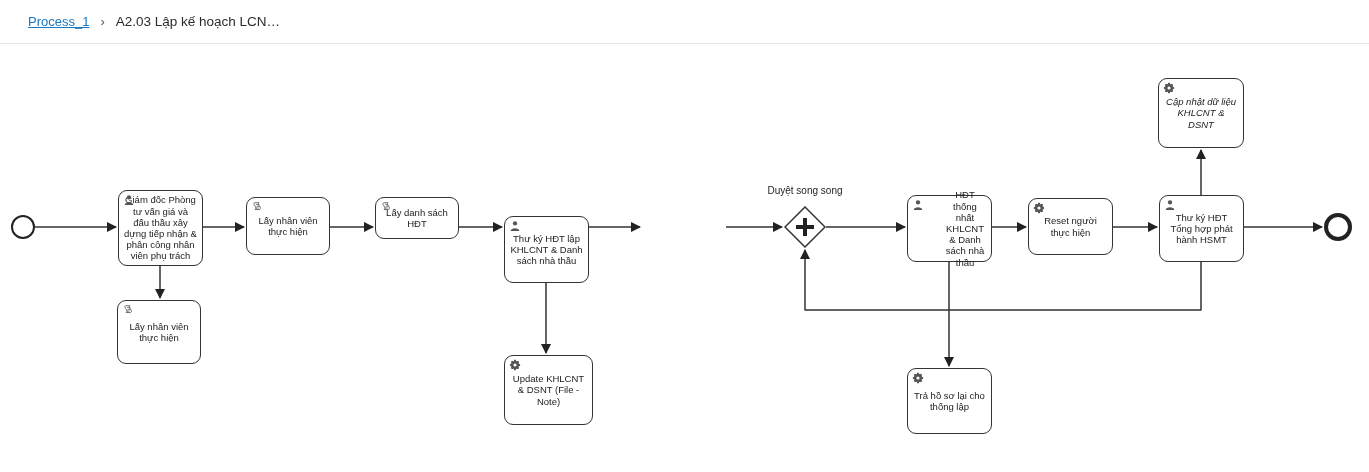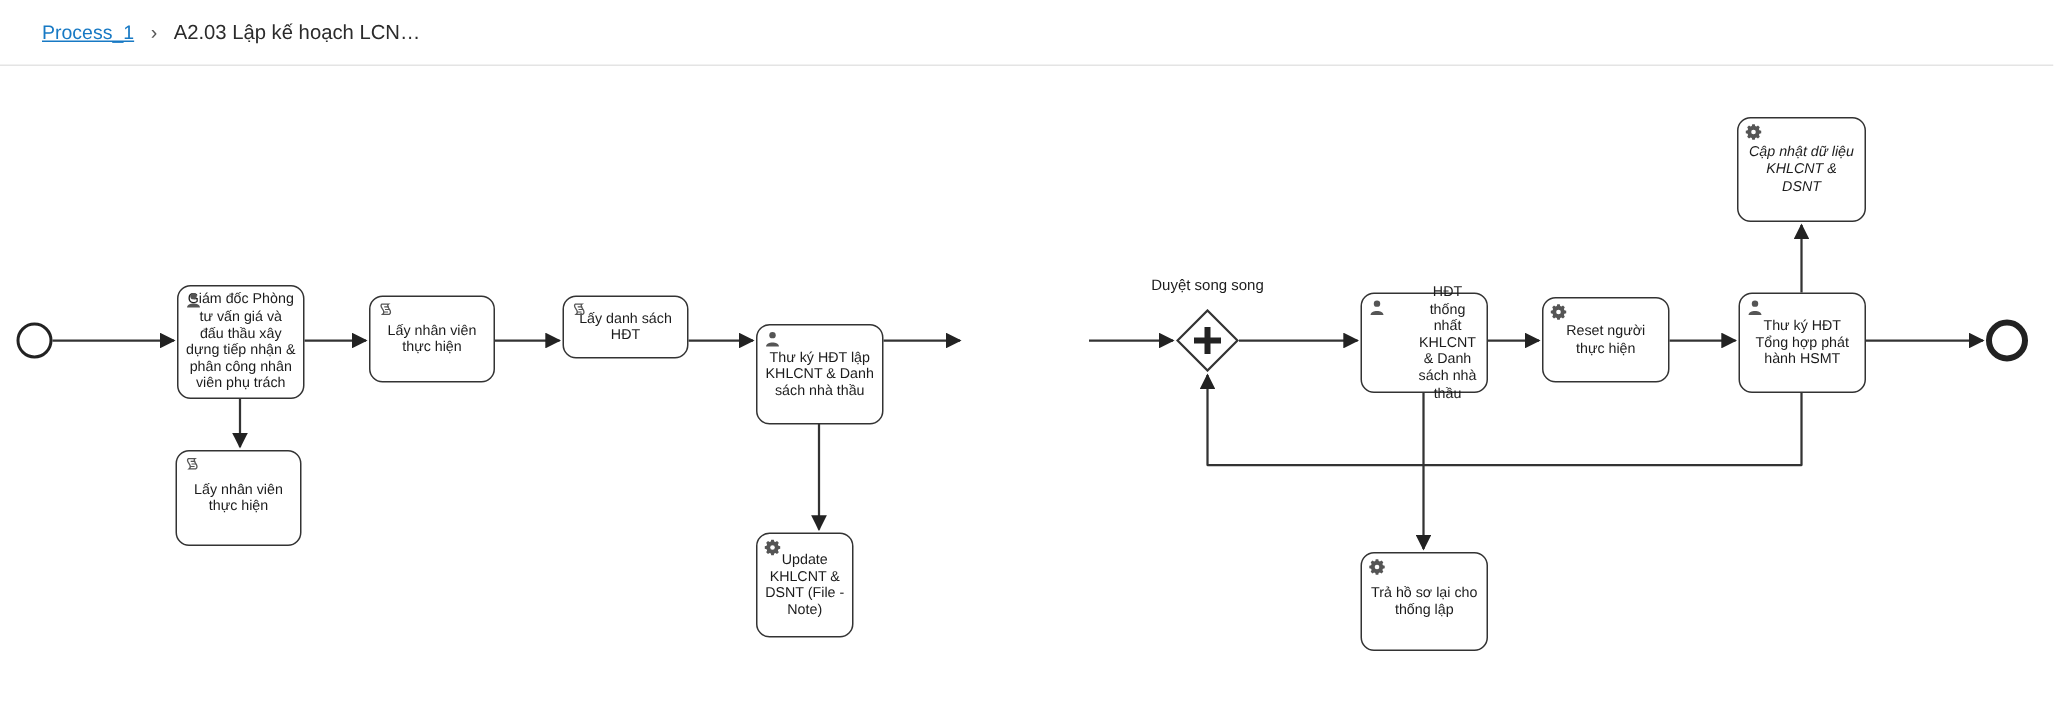--- a/index.html
+++ b/index.html
@@ -136,21 +136,21 @@
     <div class="event end-event" style="left: 1324px; top: 213px; width: 28px; height: 28px;"></div>
     <div class="task" style="left: 117px; top: 300px; width: 84px; height: 64px;">
       <span class="task-icon">
         <svg viewBox="0 0 14 14" xmlns="http://www.w3.org/2000/svg">
           <path d="M4.2 2 C2.6 3.2 3.8 4.6 4.7 5.9 C5.6 7.2 6.6 8.6 4.8 10 L10 10 C11.8 8.6 10.8 7.2 9.9 5.9 C9 4.6 7.8 3.2 9.4 2 Z" fill="none" stroke="#555" stroke-width="1"></path>
           <path d="M6 4.2 H9.6 M6.6 6.2 H10.2 M5.4 8.2 H9" stroke="#555" stroke-width="0.9" fill="none"></path>
         </svg>
       </span>
       <span>Lấy nhân viên thực hiện</span>
     </div>
-    <div class="task" style="left: 504px; top: 355px; width: 65px; height: 70px;">
+    <div class="task" style="left: 504px; top: 355px; width: 89px; height: 70px;">
       <span class="task-icon">
         <svg viewBox="0 0 14 14" xmlns="http://www.w3.org/2000/svg">
           <path d="M6 1h2l.3 1.3 1 .4 1.2-.7 1.4 1.4-.7 1.2.4 1 1.4.4v2l-1.4.4-.4 1 .7 1.2-1.4 1.4-1.2-.7-1 .4L8 13H6l-.3-1.3-1-.4-1.2.7-1.4-1.4.7-1.2-.4-1L1 8V6l1.4-.4.4-1-.7-1.2 1.4-1.4 1.2.7 1-.4z" fill="#555"></path>
           <circle cx="7" cy="7" r="1.8" fill="#fff"></circle>
         </svg>
       </span>
       <span>Update KHLCNT &amp; DSNT (File - Note)</span>
     </div>
     <div class="task" style="left: 907px; top: 368px; width: 85px; height: 66px;">
       <span class="task-icon">

